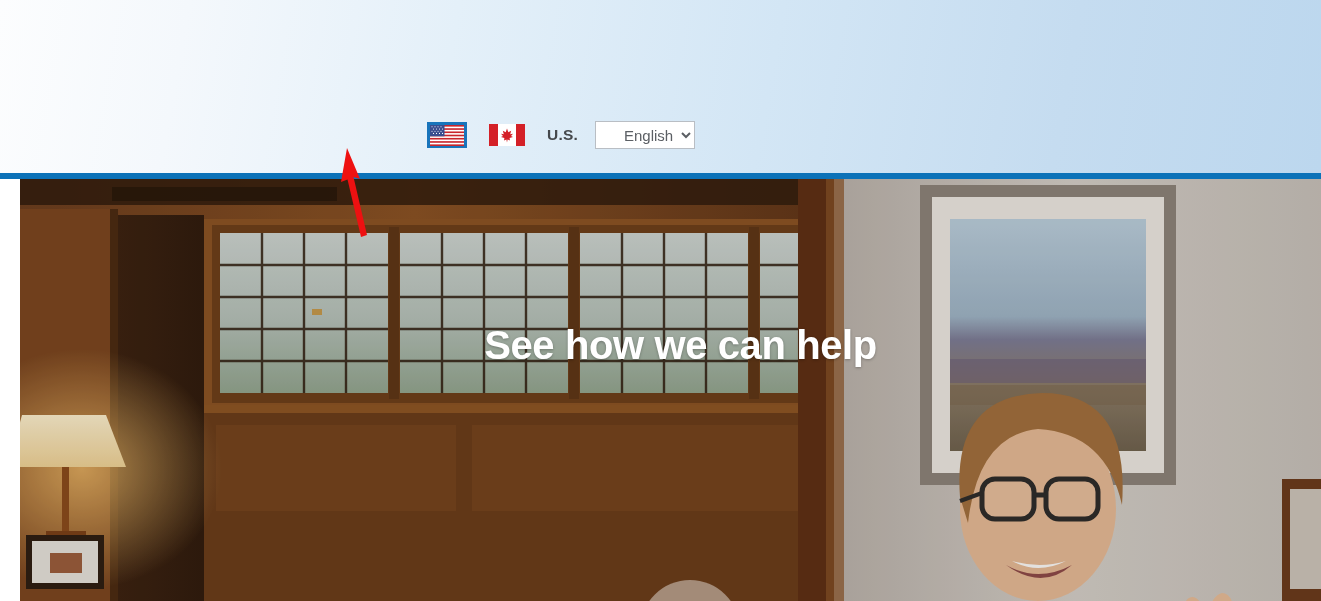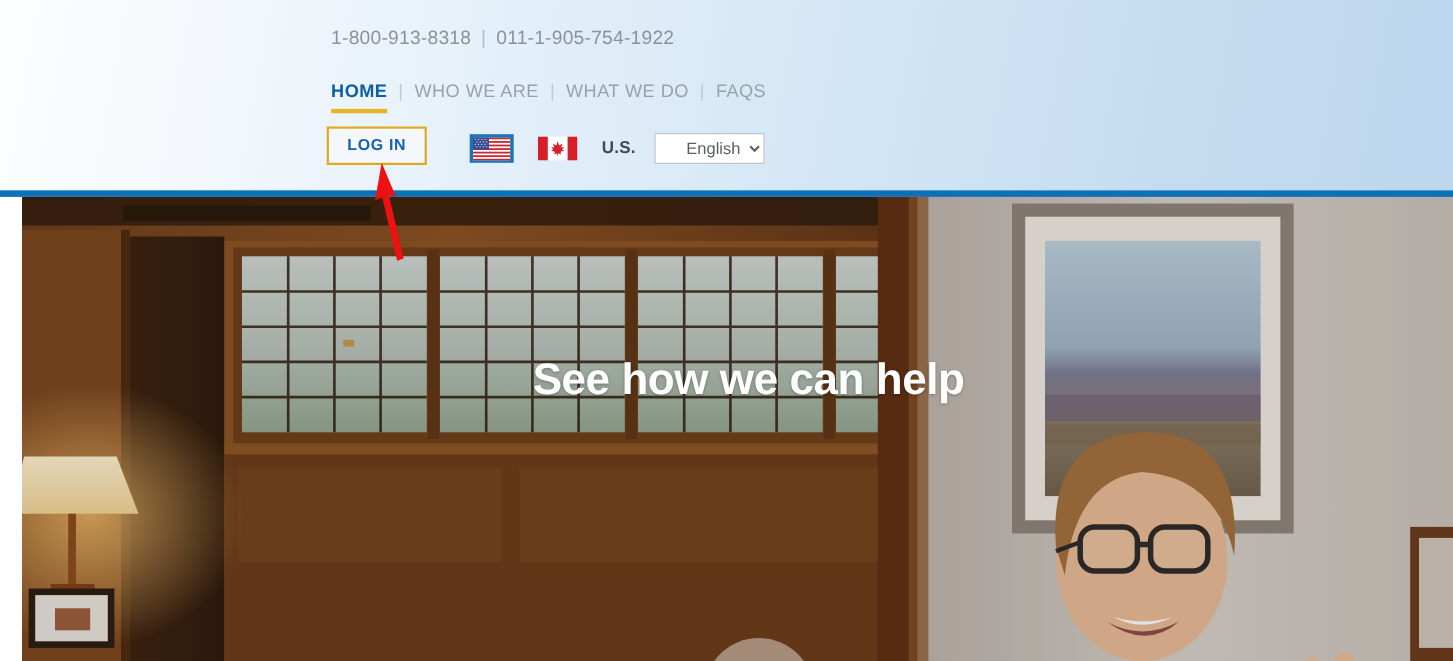--- a/index.html
+++ b/index.html
@@ -110,29 +110,22 @@
   }
 </style>
 </head>
 <body>
 
 <div id="page">
 
   <div id="header">
 
 
-    <div id="phone-row">
-      <span class="num">1-800-913-8318</span><span class="sep">|</span><span class="num">011-1-905-754-1922</span>
-    </div>
-
-    <nav id="nav">
-      <a class="nav-item active" href="#">HOME</a><span class="nav-sep">|</span><a class="nav-item" href="#">WHO WE ARE</a><span class="nav-sep">|</span><a class="nav-item" href="#">WHAT WE DO</a><span class="nav-sep">|</span><a class="nav-item" href="#">FAQS</a>
-    </nav>
-
-    <div id="login-btn">LOG IN</div>
+
+
 
     <div id="locale-row">
       <span id="flag-us-wrap">
         <svg class="flag" width="34" height="21" viewBox="0 0 34 21">
           <rect width="34" height="21" fill="#ffffff"></rect>
           <rect y="0" width="34" height="1.62" fill="#c9252c"></rect>
           <rect y="3.23" width="34" height="1.62" fill="#c9252c"></rect>
           <rect y="6.46" width="34" height="1.62" fill="#c9252c"></rect>
           <rect y="9.69" width="34" height="1.62" fill="#c9252c"></rect>
           <rect y="12.92" width="34" height="1.62" fill="#c9252c"></rect>

